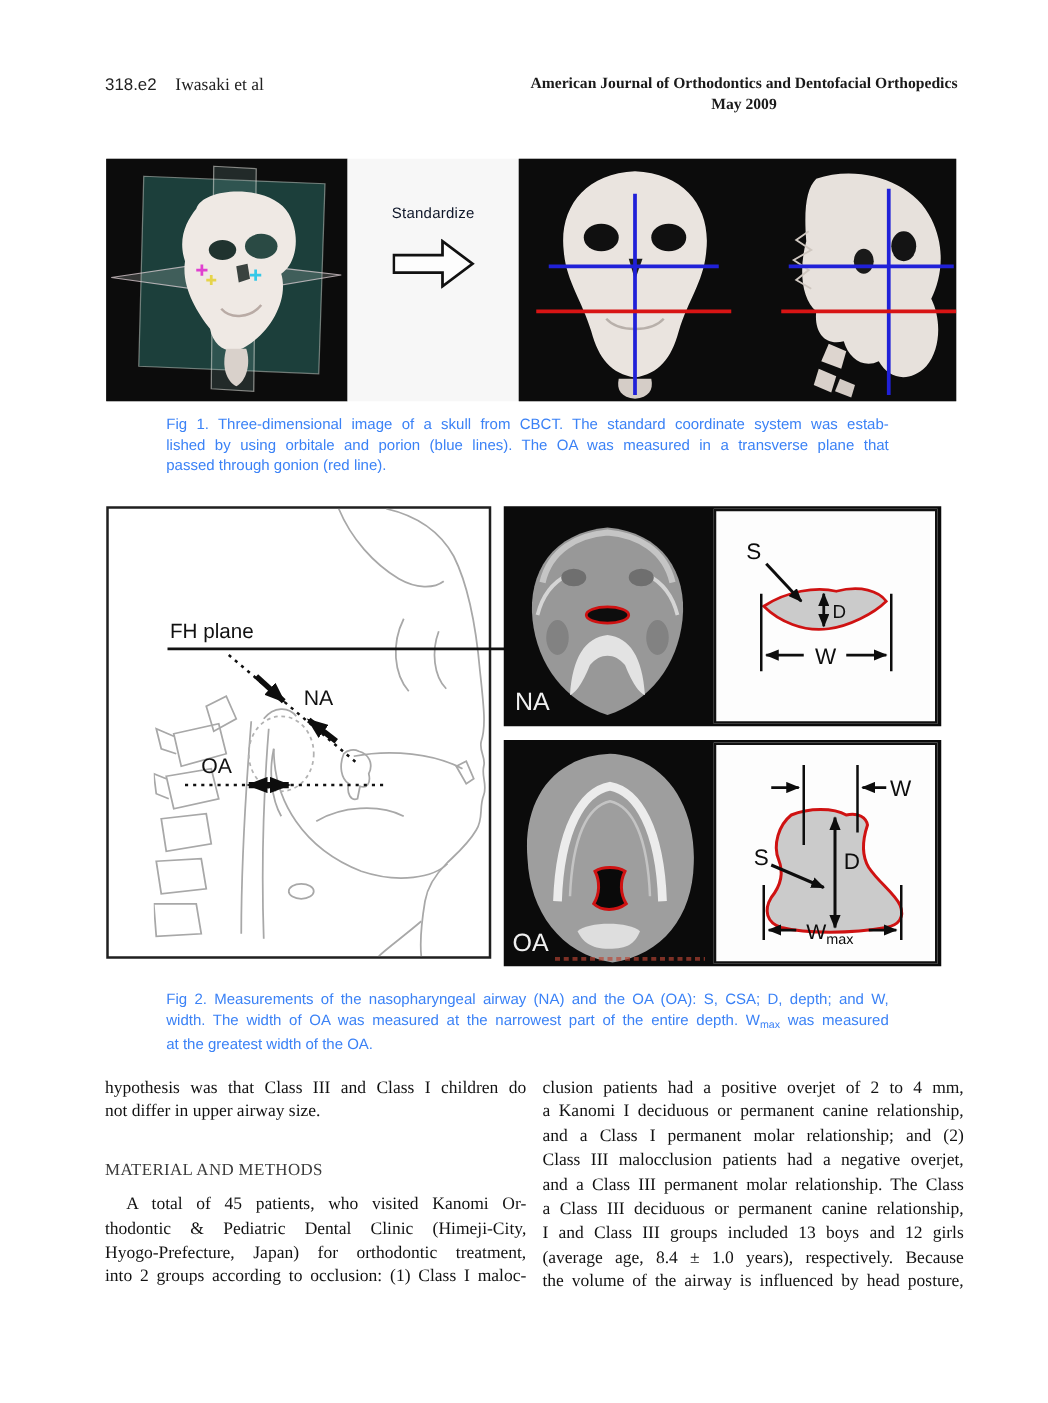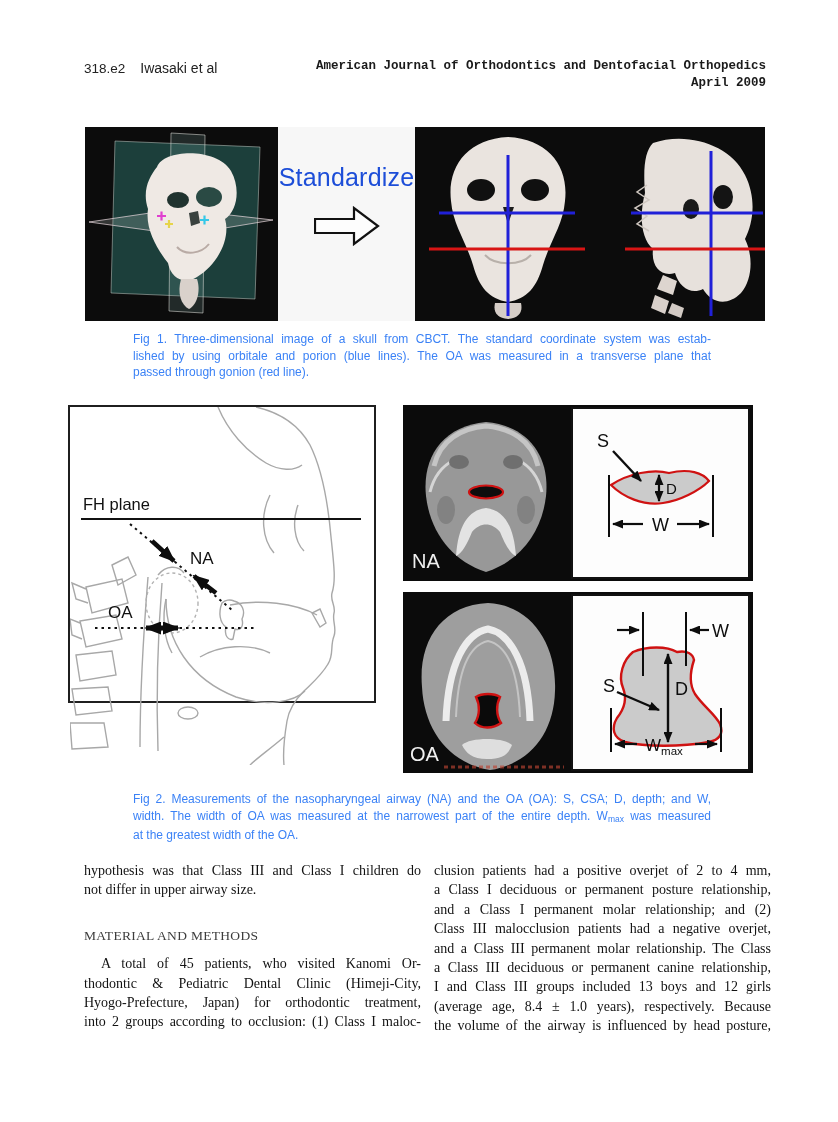--- a/index.html
+++ b/index.html
@@ -3,41 +3,41 @@
 <meta charset="utf-8">
 <style>
   html,body{margin:0;padding:0;background:#ffffff;}
   .page{position:relative;width:838px;height:1122px;background:#ffffff;overflow:hidden;
         font-family:"Liberation Sans",sans-serif;color:#111;}
   .abs{position:absolute;}
 
   
   .hdr-left{left:84px;top:60px;font-size:13.5px;color:#222;}
   .hdr-left .pgnum{font-family:"Liberation Sans",sans-serif;}
-  .hdr-left .authors{font-family:Liberation Sans, sans-serif;font-size:14px;margin-left:15px;}
-  .hdr-right{right:72px;top:58px;text-align:right;font-family:Liberation Mono, monospace;
+  .hdr-left .authors{font-family:Liberation Serif, serif;font-size:14px;margin-left:15px;}
+  .hdr-right{right:72px;top:58px;text-align:center;font-family:Liberation Serif, serif;
              font-weight:bold;font-size:12.5px;line-height:16.5px;color:#1a1a1a;}
 
   
   .f1-panel{top:127px;height:194px;background:#0c0c0c;}
   .f1-left{left:85px;width:193px;}
   .f1-mid{left:278px;top:127px;width:137px;height:194px;background:#f7f7f7;text-align:center;}
   .f1-right{left:415px;width:350px;}
-  .standardize{margin-top:36px;font-size:25px;color:#1d4ed8;letter-spacing:0.2px;}
+  .standardize{margin-top:36px;font-size:12px;color:#0f172a;letter-spacing:0.2px;}
   .std-arrow{margin-top:14px;}
 
   
   .caption{left:133px;width:578px;font-size:12px;line-height:16.6px;color:#3b82f6;}
   .cap1{top:331px;}
   .cap2{top:791px;}
   sub.cap-sub{font-size:8.5px;vertical-align:-2px;}
 
   
-  .f2-draw{left:68px;top:405px;width:308px;height:298px;background:#fff;
-           border:2px solid #1f1f1f;box-sizing:border-box;}
+  .f2-draw{left:85px;top:405px;width:308px;height:362px;background:#fff;
+           border:2px solid #1f1f1f;box-sizing:border-box;padding-left:36px;}
   .f2-na{left:403px;top:405px;width:350px;height:176px;background:#0b0b0b;}
   .f2-oa{left:403px;top:592px;width:350px;height:181px;background:#0b0b0b;}
   .f2-whitebox{position:absolute;left:168px;top:2px;background:#fdfdfd;border:2px solid #111;
                box-sizing:border-box;}
   .f2-na .f2-whitebox{width:179px;height:172px;}
   .f2-oa .f2-whitebox{width:179px;height:177px;}
   .ct-svg{position:absolute;left:1px;top:1px;}
 
   svg text{font-family:"Liberation Sans",sans-serif;}
 
@@ -57,21 +57,21 @@
 </head>
 <body>
 
 <div class="page">
 
   <div class="abs hdr-left">
     <span class="pgnum">318.e2</span><span class="authors">Iwasaki et al</span>
   </div>
   <div class="abs hdr-right">
     <div>American Journal of Orthodontics and Dentofacial Orthopedics</div>
-    <div>April 2009</div>
+    <div>May 2009</div>
   </div>
 
   <div class="abs f1-panel f1-left">
     <svg width="193" height="194" viewBox="0 0 193 194">
       <rect width="193" height="194" fill="#0c0c0c"></rect>
       <polygon points="30,14 175,20 170,172 26,166" fill="rgba(42,105,98,0.55)" stroke="rgba(205,212,206,0.5)" stroke-width="1"></polygon>
       <polygon points="86,6 120,8 118,186 84,184" fill="rgba(140,185,178,0.18)" stroke="rgba(225,225,220,0.55)" stroke-width="1"></polygon>
       <polygon points="4,95 92,82 188,93 98,108" fill="rgba(195,205,200,0.22)" stroke="rgba(235,218,224,0.7)" stroke-width="1"></polygon>
       <path d="M 72,40 C 78,22 132,20 146,44 C 156,62 152,84 140,92 C 146,112 132,138 112,150 C 100,158 86,152 83,136 C 72,122 60,102 63,82 C 57,64 64,50 72,40 Z" fill="#efe9e4"></path>
       <ellipse cx="93" cy="73" rx="11" ry="8" fill="#20332f"></ellipse>
@@ -265,21 +265,21 @@
     <div class="indent-first">
         <div class="tline">A total of 45 patients, who visited Kanomi Or-</div>
         <div class="tline">thodontic &amp; Pediatric Dental Clinic (Himeji-City,</div>
         <div class="tline">Hyogo-Prefecture, Japan) for orthodontic treatment,</div>
         <div class="tline">into 2 groups according to occlusion: (1) Class I maloc-</div>
       </div>
   </div>
   <div class="abs col col-right">
     <div>
         <div class="tline">clusion patients had a positive overjet of 2 to 4 mm,</div>
-        <div class="tline">a Class I deciduous or permanent posture relationship,</div>
+        <div class="tline">a Kanomi I deciduous or permanent canine relationship,</div>
         <div class="tline">and a Class I permanent molar relationship; and (2)</div>
         <div class="tline">Class III malocclusion patients had a negative overjet,</div>
         <div class="tline">and a Class III permanent molar relationship. The Class</div>
         <div class="tline">a Class III deciduous or permanent canine relationship,</div>
         <div class="tline">I and Class III groups included 13 boys and 12 girls</div>
         <div class="tline">(average age, 8.4 ± 1.0 years), respectively. Because</div>
         <div class="tline">the volume of the airway is influenced by head posture,</div>
       </div>
   </div>
 

